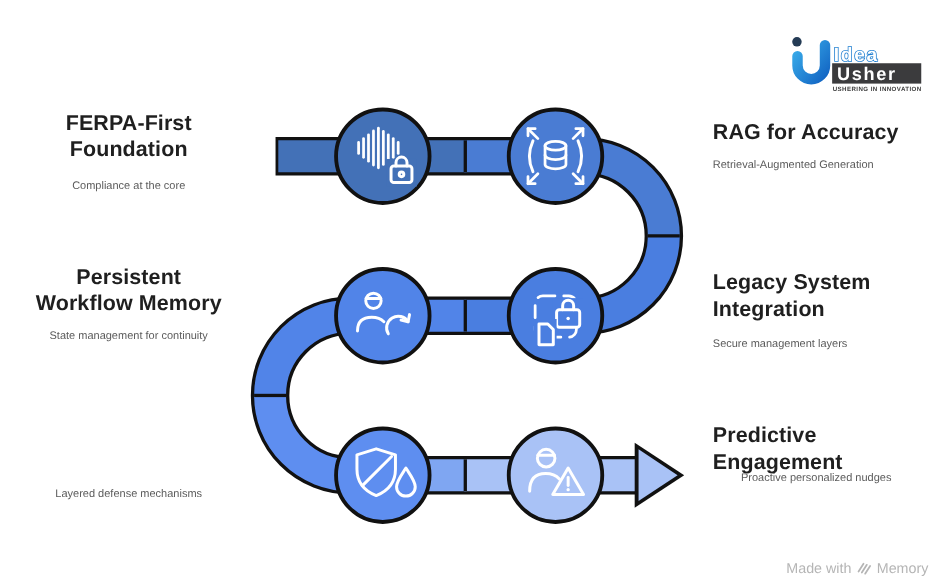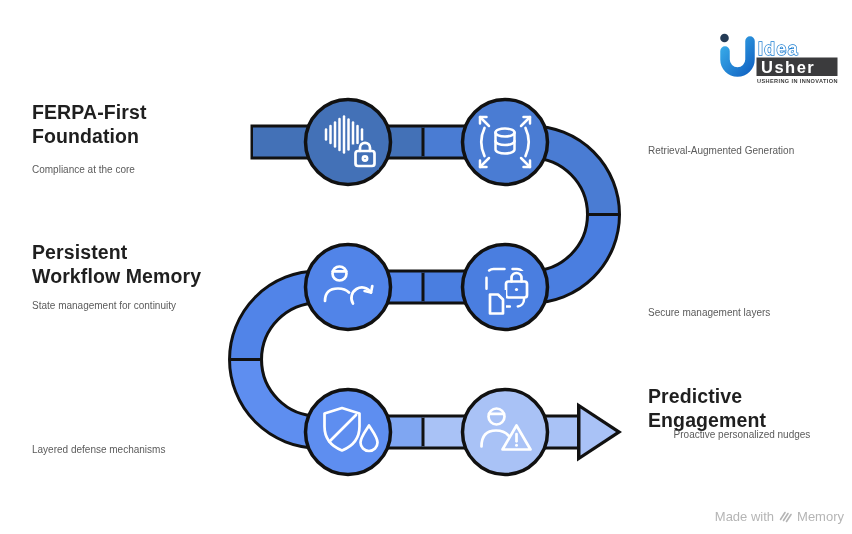--- a/index.html
+++ b/index.html
@@ -39,21 +39,21 @@
   .fill-predictive{fill:var(--c-predictive);}
   .ic-dash{stroke-dasharray:11 8;}
 
   .step-title{
     position:absolute;font-weight:bold;font-size:19.5px;line-height:24px;
     color:var(--c-title_text);letter-spacing:.1px;
   }
   .step-sub{
     position:absolute;font-size:10px;line-height:18px;color:var(--c-subtitle_text);
   }
-  .col-left{width:170px;right:650px;text-align:left;}
+  .col-left{width:170px;right:650px;text-align:center;}
   .col-right{width:188px;left:648px;text-align:left;}
 
   #footer{
     position:absolute;right:8px;top:509px;display:flex;align-items:center;gap:5px;
     font-size:13px;color:var(--c-footer_text);
   }
   .logo-idea{font-weight:bold;font-size:17.5px;letter-spacing:1.5px;
     fill:#ffffff;stroke:var(--c-logo_blue);stroke-width:1.4;paint-order:stroke;}
   .logo-usher{font-weight:bold;font-size:16.5px;letter-spacing:1.5px;fill:#ffffff;}
   .logo-tag{font-size:5.6px;letter-spacing:.38px;fill:#3c3c3c;font-weight:bold;}
@@ -164,22 +164,24 @@
   </svg>
 
   <div class="step-title col-left" style="top:100px;">FERPA-First Foundation</div>
   <div class="step-sub col-left" style="top:161px;">Compliance at the core</div>
 
   <div class="step-title col-left" style="top:240px;">Persistent Workflow Memory</div>
   <div class="step-sub col-left" style="top:297px;">State management for continuity</div>
 
   <div class="step-sub col-left" style="top:441px;">Layered defense mechanisms</div>
 
+  <div class="step-title col-right" style="top:108px;">RAG for Accuracy</div>
   <div class="step-sub col-right" style="top:142px;">Retrieval-Augmented Generation</div>
 
+  <div class="step-title col-right" style="top:245px;">Legacy System Integration</div>
   <div class="step-sub col-right" style="top:304px;">Secure management layers</div>
 
   <div class="step-title col-right" style="top:384px;">Predictive Engagement</div>
   <div class="step-sub col-right" style="top:426px;text-align:center;">Proactive personalized nudges</div>
 
   <svg id="logo-svg" width="125" height="56" viewBox="0 0 125 56">
     <defs>
       <linearGradient id="lg" x1="0" y1="0" x2="1" y2="1">
         <stop class="stop-a" offset="0"></stop>
         <stop class="stop-b" offset="1"></stop>

